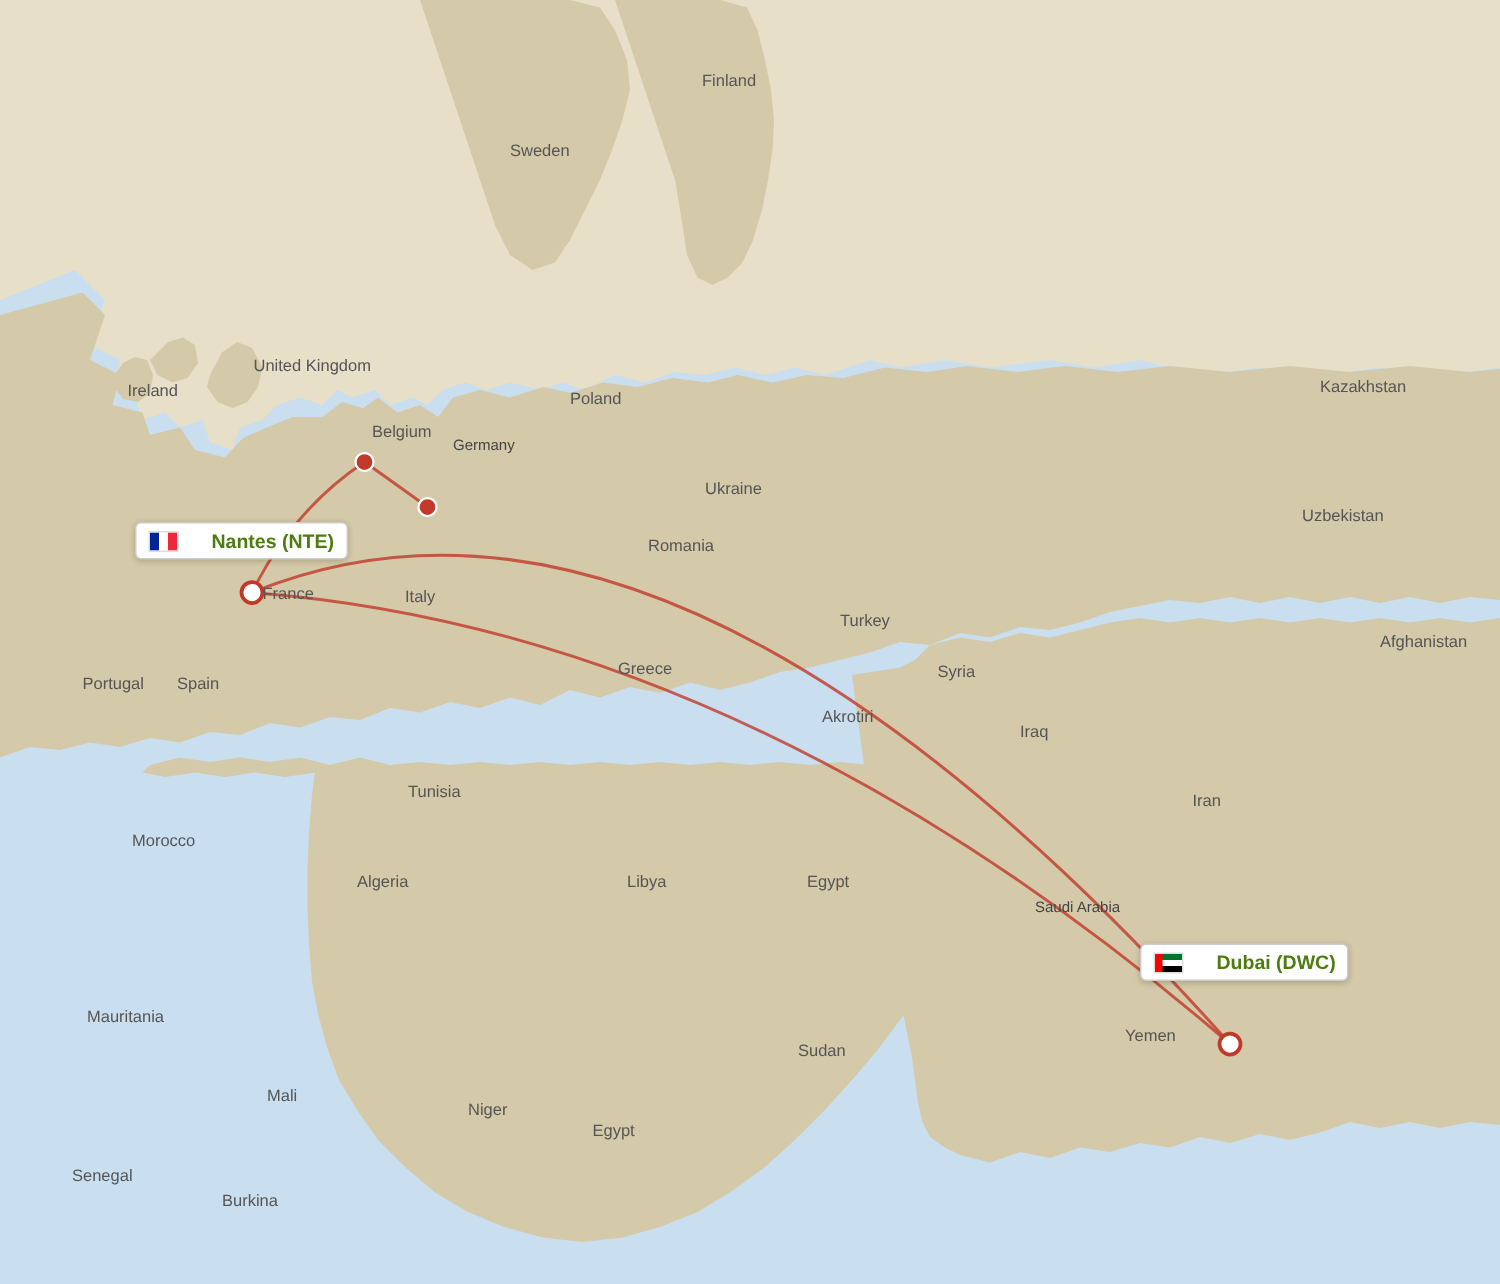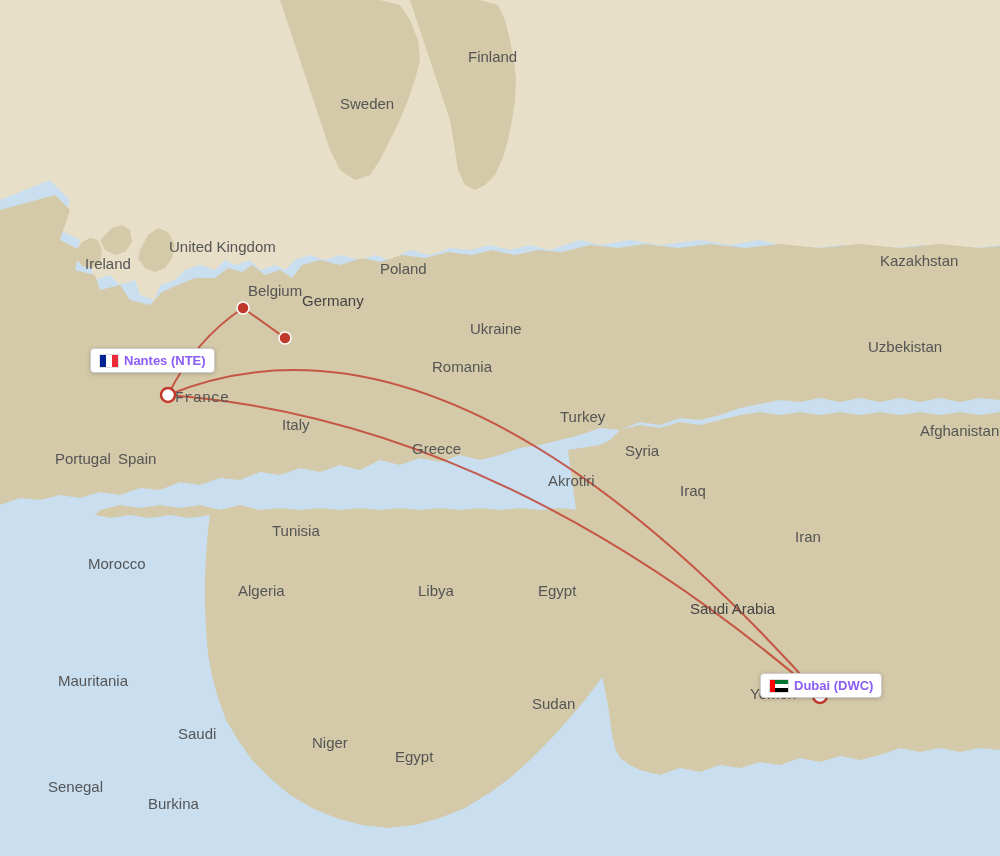--- a/index.html
+++ b/index.html
@@ -39,24 +39,24 @@
     }
 
     .location-label {
       position: absolute;
       background: white;
       border: 1px solid #ccc;
       border-radius: 4px;
       padding: 4px 8px;
       font-size: 13px;
       font-weight: 600;
-      color: #8b5cf6;
+      color: #4d7c0f;
       display: flex;
       align-items: center;
-      gap: 5px;
+      gap: 22px;
       white-space: nowrap;
       box-shadow: 0 1px 4px rgba(0,0,0,0.2);
     }
 
     .flag {
       width: 20px;
       height: 14px;
       display: inline-block;
       border: 1px solid #ddd;
     }
@@ -65,25 +65,25 @@
       position: absolute;
       font-size: 11px;
       color: #444;
       font-weight: 500;
       pointer-events: none;
       user-select: none;
     }
 
     .map-text.country {
       color: #555;
-      font-size: 15px;
+      font-size: 11px;
     }
 
     .map-text.large {
-      font-size: 15px;
+      font-size: 10px;
       color: #444;
     }
   </style>
 </head>
 <body>
 
 <div id="map-container">
   <svg id="map-svg" viewBox="0 0 1000 856" xmlns="http://www.w3.org/2000/svg">
 
     <rect width="1000" height="856" fill="#c9dff0"></rect>
@@ -177,60 +177,60 @@
     <circle cx="285" cy="338" r="6" class="waypoint-dot"></circle>
 
     <circle cx="168" cy="395" r="7" class="endpoint-dot"></circle>
 
     <circle cx="820" cy="696" r="7" class="endpoint-dot"></circle>
 
   </svg>
 
   <div class="map-text country" style="left:85px;top:255px;">Ireland</div>
   <div class="map-text country" style="left:130px;top:238px;padding-left:39px;">United Kingdom</div>
-  <div class="map-text country" style="left:175px;top:390px;font-family:Liberation Mono, monospace;">France</div>
+  <div class="map-text country" style="left:175px;top:390px;">France</div>
   <div class="map-text country" style="left:118px;top:450px;">Spain</div>
   <div class="map-text country" style="left:55px;top:450px;">Portugal</div>
   <div class="map-text large" style="left:302px;top:292px;">Germany</div>
   <div class="map-text country" style="left:380px;top:260px;">Poland</div>
   <div class="map-text country" style="left:470px;top:320px;">Ukraine</div>
   <div class="map-text country" style="left:432px;top:358px;">Romania</div>
-  <div class="map-text country" style="left:270px;top:416px;margin-left:12px;">Italy</div>
+  <div class="map-text country" style="left:270px;top:392px;">Italy</div>
   <div class="map-text country" style="left:412px;top:440px;">Greece</div>
   <div class="map-text country" style="left:560px;top:408px;">Turkey</div>
   <div class="map-text country" style="left:340px;top:95px;">Sweden</div>
   <div class="map-text country" style="left:468px;top:48px;">Finland</div>
   <div class="map-text country" style="left:248px;top:282px;">Belgium</div>
   <div class="map-text country" style="left:880px;top:252px;">Kazakhstan</div>
   <div class="map-text country" style="left:868px;top:338px;">Uzbekistan</div>
   <div class="map-text country" style="left:920px;top:422px;">Afghanistan</div>
   <div class="map-text country" style="left:795px;top:482px;margin-top:46px;">Iran</div>
   <div class="map-text country" style="left:680px;top:482px;">Iraq</div>
   <div class="map-text country" style="left:625px;top:442px;">Syria</div>
   <div class="map-text country" style="left:548px;top:472px;">Akrotiri</div>
   <div class="map-text large" style="left:690px;top:600px;text-align:center;">Saudi Arabia</div>
   <div class="map-text country" style="left:750px;top:685px;">Yemen</div>
   <div class="map-text country" style="left:538px;top:582px;">Egypt</div>
   <div class="map-text country" style="left:418px;top:582px;">Libya</div>
   <div class="map-text country" style="left:238px;top:582px;">Algeria</div>
   <div class="map-text country" style="left:272px;top:522px;">Tunisia</div>
   <div class="map-text country" style="left:88px;top:555px;">Morocco</div>
   <div class="map-text country" style="left:58px;top:672px;">Mauritania</div>
-  <div class="map-text country" style="left:178px;top:725px;">Saudi</div>
+  <div class="map-text country" style="left:178px;top:725px;">Mali</div>
   <div class="map-text country" style="left:312px;top:715px;margin-top:19px;">Niger</div>
   <div class="map-text country" style="left:395px;top:748px;">Egypt</div>
   <div class="map-text country" style="left:532px;top:695px;">Sudan</div>
   <div class="map-text country" style="left:48px;top:778px;">Senegal</div>
   <div class="map-text country" style="left:148px;top:795px;">Burkina</div>
 
   <div class="location-label" style="left:90px;top:348px;">
     <span class="flag" style="background: linear-gradient(to right, #002395 33%, #fff 33%, #fff 66%, #ED2939 66%);"></span>
     <span>Nantes (NTE)</span>
   </div>
 
-  <div class="location-label" style="left:760px;top:673px;">
+  <div class="location-label" style="left:760px;top:629px;">
     <span class="flag" style="background: linear-gradient(to bottom, #00732F 33%, #fff 33%, #fff 66%, #000 66%); position:relative;">
       <span style="position:absolute;left:0;top:0;width:5px;height:100%;background:#FF0000;"></span>
     </span>
     <span>Dubai (DWC)</span>
   </div>
 
 </div>
 
 </body></html>

